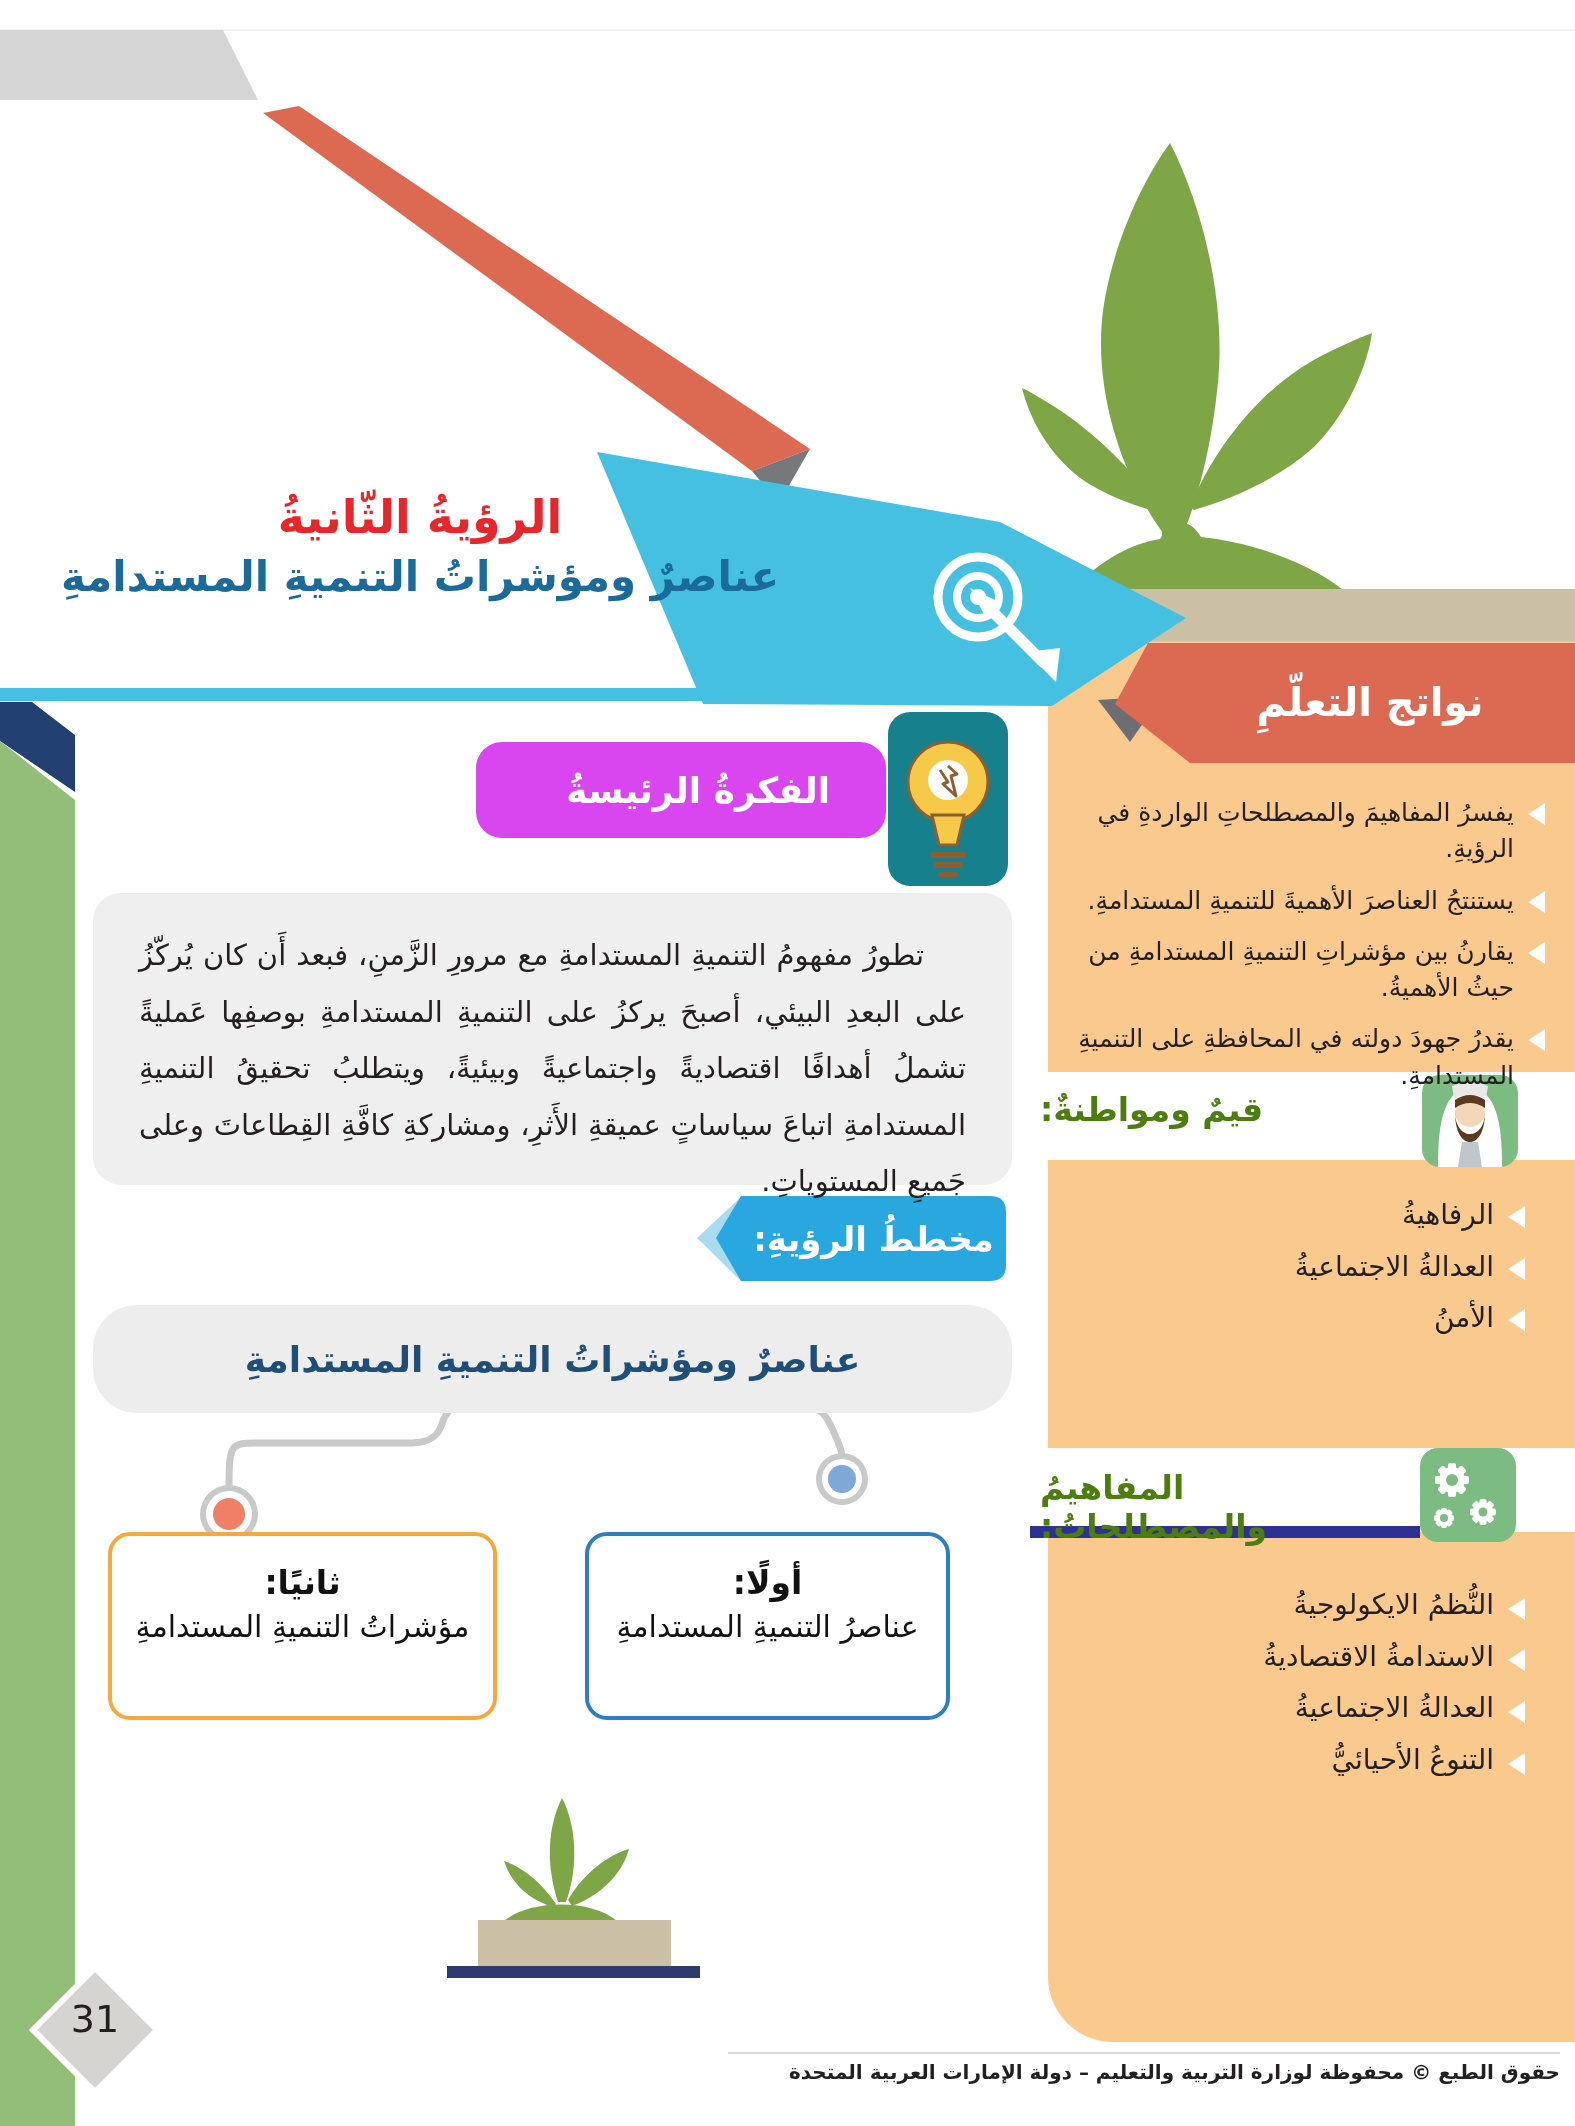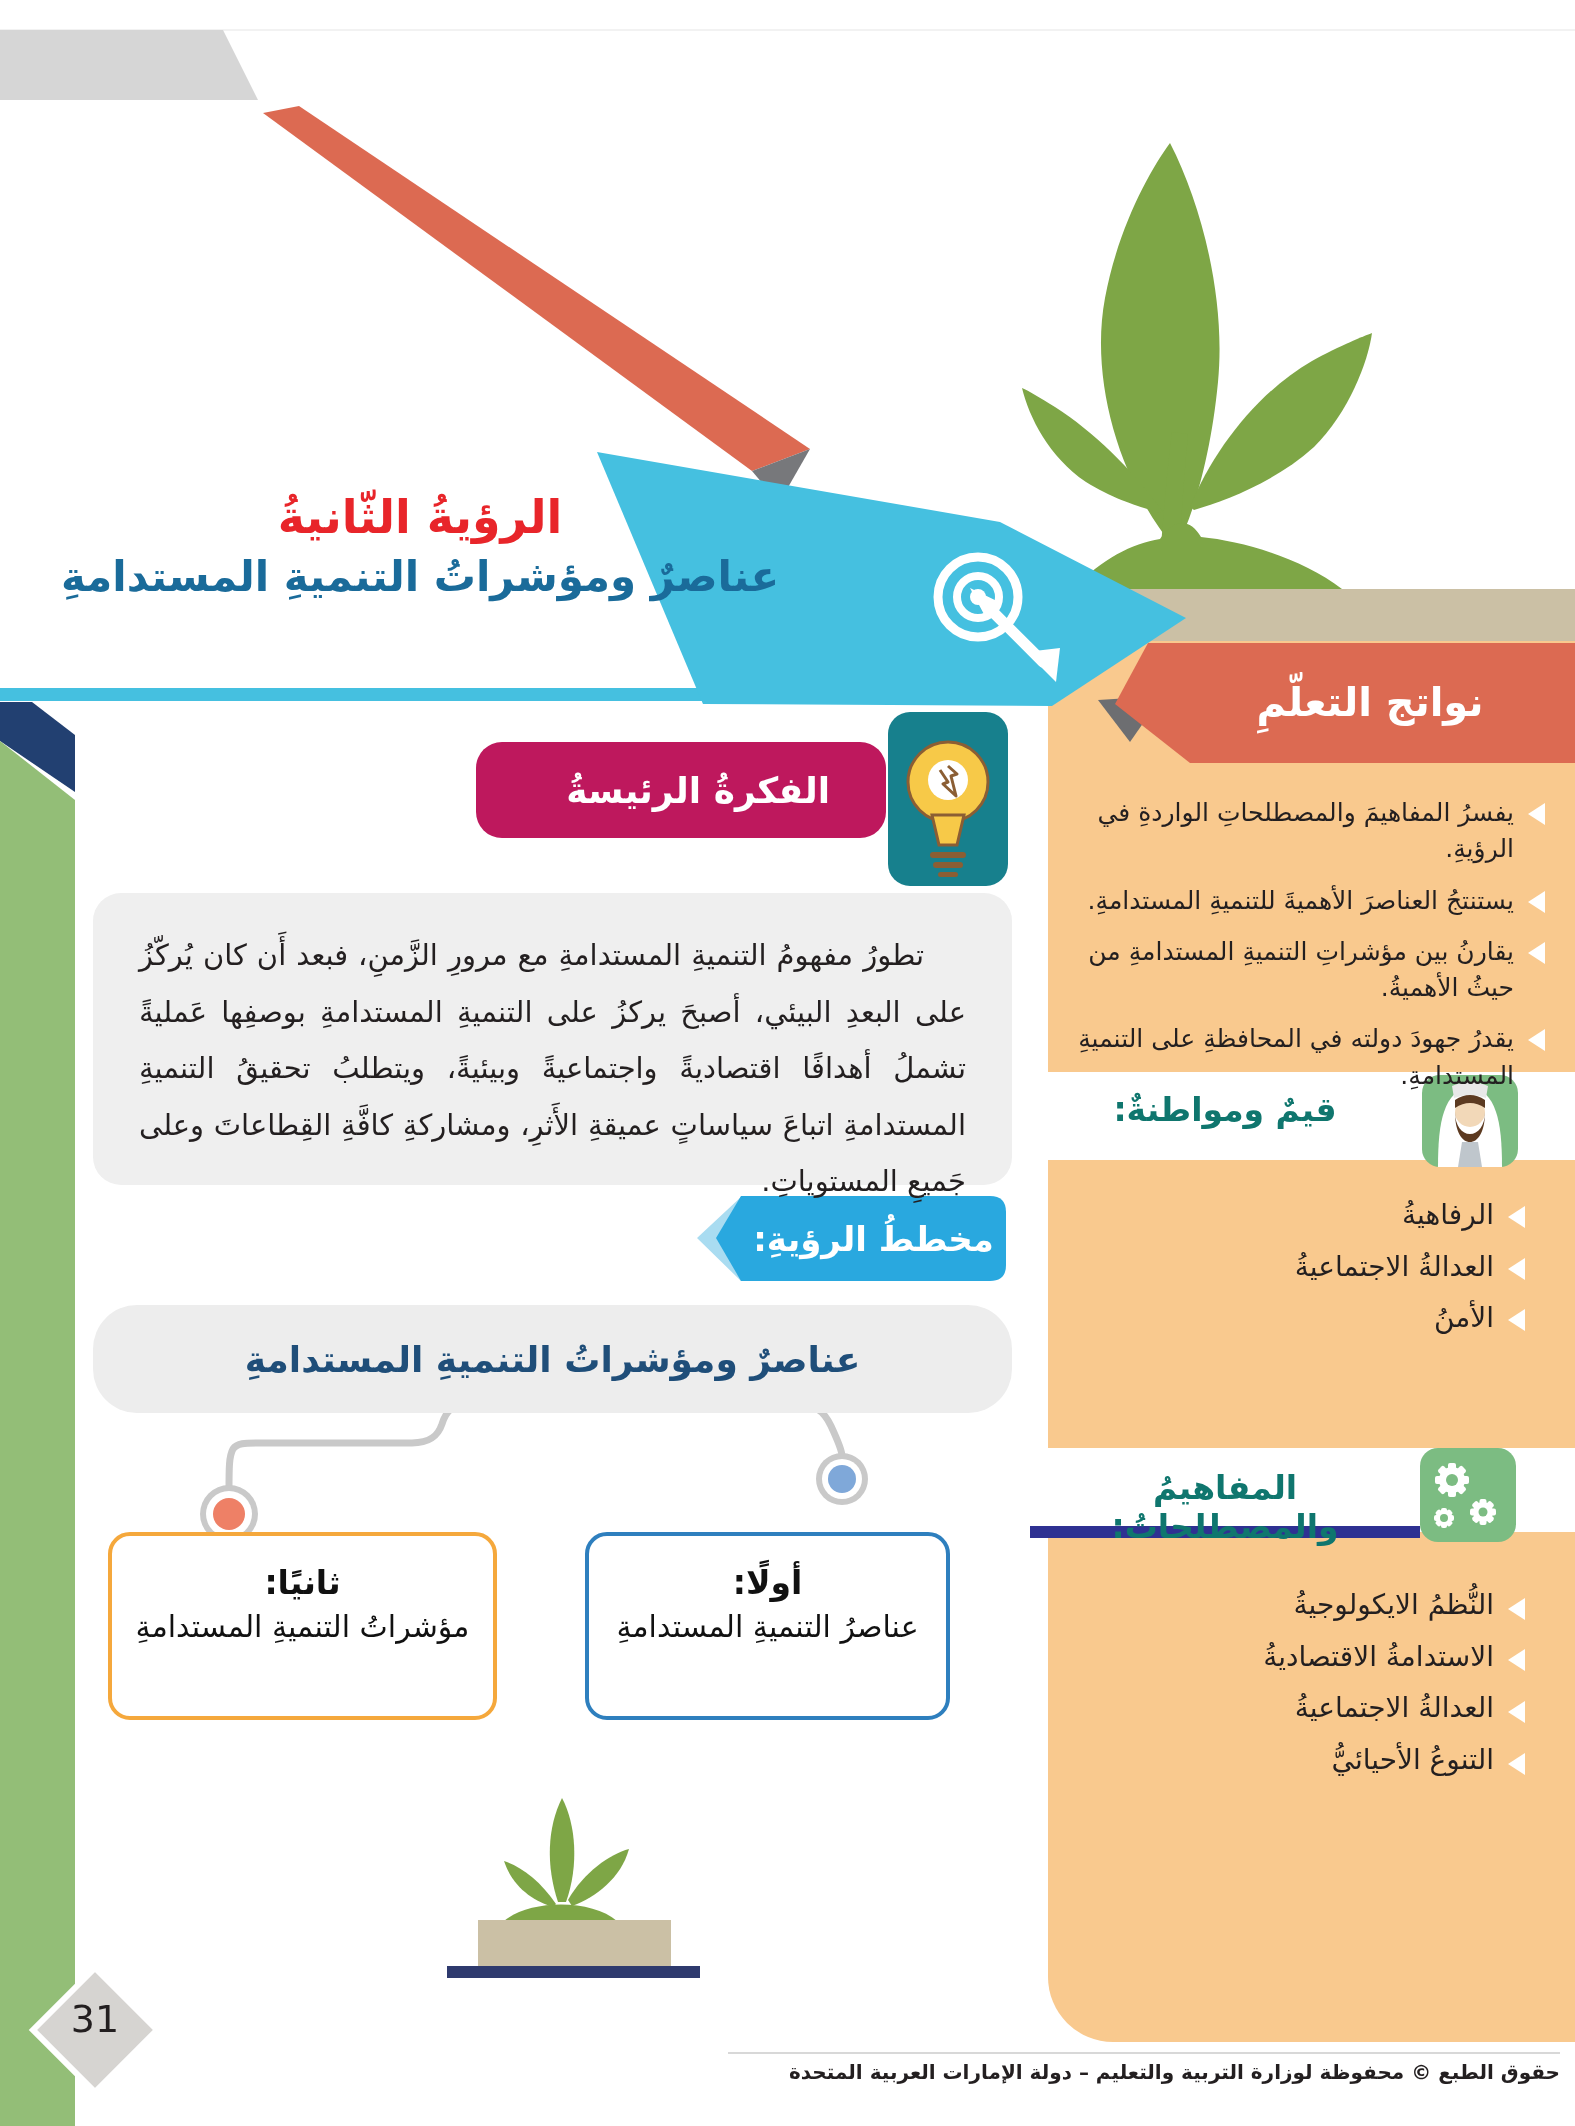--- a/index.html
+++ b/index.html
@@ -6,21 +6,21 @@
   #page{position:relative;width:1575px;height:2126px;background:#fff;overflow:hidden;
         font-family:"DejaVu Sans",sans-serif;}
   #decor{position:absolute;left:0;top:0;z-index:1;}
   .txt{position:absolute;z-index:2;}
   .rtl{direction:rtl;unicode-bidi:embed;}
 
   .title-block{left:40px;top:486px;width:760px;text-align:center;}
   .title-red{color:#E8252A;font-weight:bold;font-size:46px;line-height:1.35;}
   .title-blue{color:#1A6B9A;font-weight:bold;font-size:42px;line-height:1.4;}
 
-  .mainidea-banner{left:476px;top:742px;width:410px;height:96px;background:#be185d;
+  .mainidea-banner{left:476px;top:742px;width:410px;height:96px;background:#d946ef;
      border-radius:26px;display:flex;align-items:center;justify-content:flex-start;}
   .mainidea-banner span{color:#fff;font-weight:bold;font-size:36px;padding-right:56px;}
 
   .para-box{left:93px;top:893px;width:919px;height:292px;background:#EFEFEF;border-radius:28px;
      box-sizing:border-box;padding:34px 46px 0 46px;}
   .para-box p{margin:0;font-size:29px;line-height:1.95;color:#231F20;text-align:justify;
      text-indent:42px;}
 
   .map-banner-text{left:741px;top:1196px;width:265px;height:85px;display:flex;
      align-items:center;justify-content:center;color:#fff;font-weight:bold;font-size:34px;}
@@ -42,21 +42,21 @@
   .side-list li{display:flex;align-items:flex-start;margin-bottom:15px;color:#231F20;}
   .tri{flex:0 0 auto;width:0;height:0;border:11px solid transparent;border-right:none;
        border-left:17px solid #fff;transform:scaleX(-1);margin-left:14px;margin-top:8px;}
   
   .outcomes-list{left:1075px;top:795px;width:470px;font-size:25px;line-height:1.45;}
   .values-list{left:1100px;top:1198px;width:425px;font-size:28px;line-height:1.2;}
   .values-list li{margin-bottom:18px;}
   .concepts-list{left:1100px;top:1588px;width:425px;font-size:28px;line-height:1.2;}
   .concepts-list li{margin-bottom:18px;align-items:center;}
 
-  .band-heading{color:#0f766e;font-weight:bold;font-size:33px;text-align:center;}
+  .band-heading{color:#4d7c0f;font-weight:bold;font-size:33px;text-align:left;}
   .values-heading{left:1040px;top:1090px;width:370px;}
   .concepts-heading{left:1040px;top:1468px;width:370px;}
 
   .page-num{left:58px;top:1994px;width:74px;height:50px;display:flex;align-items:center;
      justify-content:center;font-size:38px;color:#231F20;}
   .footer-text{left:560px;top:2060px;width:1000px;text-align:right;font-size:20px;
      font-weight:bold;color:#231F20;}
 </style>
 </head>
 <body>

